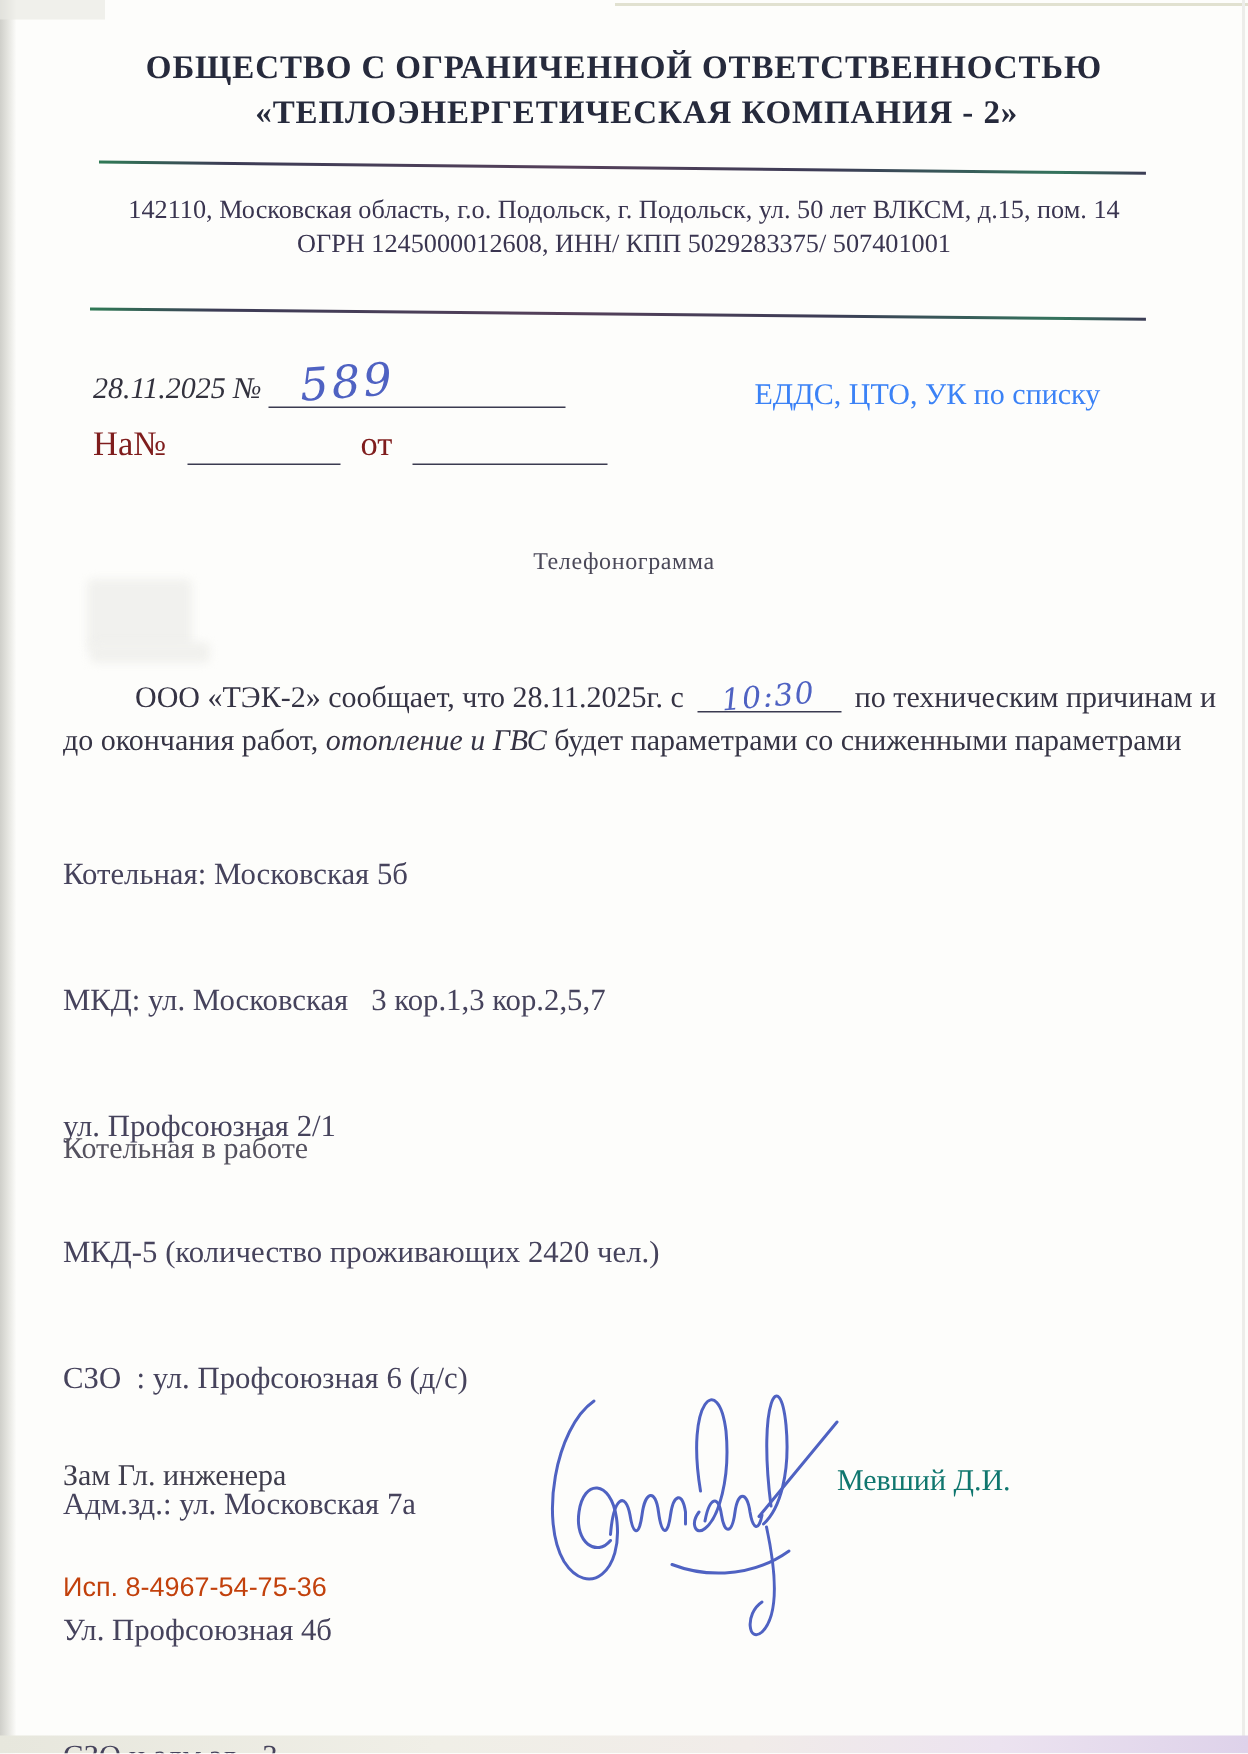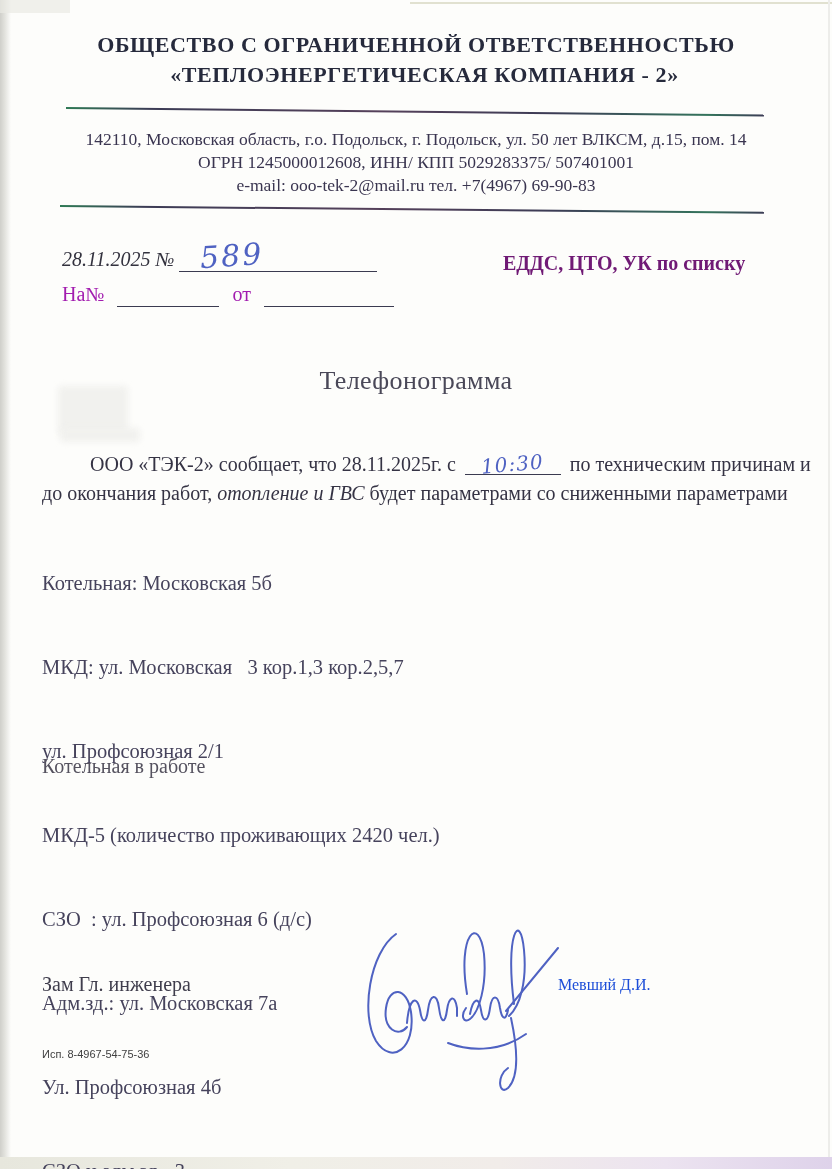--- a/index.html
+++ b/index.html
@@ -29,43 +29,43 @@
   .rule1{left:66px;top:107px;width:698px;transform:rotate(0.62deg);transform-origin:left center;}
   .rule2{left:60px;top:205px;width:704px;transform:rotate(0.55deg);transform-origin:left center;}
 
   .contact{position:absolute;left:0;top:128px;width:832px;text-align:center;
     color:#3a3550;font-size:17.5px;line-height:23px;}
 
   .refrow{position:absolute;left:62px;top:248px;font-size:20px;color:#33323e;font-style:italic;}
   .blankline{display:inline-block;border-bottom:1.6px solid #3b3b50;vertical-align:baseline;}
   .hand{font-family:"DejaVu Serif", serif;font-style:italic;color:#4f62c2;}
   .num-hand{position:absolute;left:200px;top:238px;font-size:30px;transform:rotate(-4deg);letter-spacing:2px;}
-  .recipients{position:absolute;left:503px;top:252px;font-size:20px;color:#701a75;font-weight:bold;}
-  .narow{position:absolute;left:62px;top:283px;font-size:20px;color:#a21caf;}
+  .recipients{position:absolute;left:503px;top:252px;font-size:20px;color:#3b82f6;}
+  .narow{position:absolute;left:62px;top:283px;font-size:23px;color:#7f1d1d;}
 
   .title{position:absolute;left:0;top:366px;width:832px;text-align:center;
-    font-size:26px;color:#4a4858;letter-spacing:.4px;}
+    font-size:16px;color:#4a4858;letter-spacing:.4px;}
 
   .body-para{position:absolute;left:42px;top:450px;width:762px;
     font-size:20px;line-height:29px;color:#353344;}
   .body-para .ln1{padding-left:48px;white-space:nowrap;}
   .time-blank{display:inline-block;width:96px;border-bottom:1.6px solid #3b3b50;
     text-align:center;margin:0 4px;height:24px;}
   .time-blank .hand{display:inline-block;font-size:20px;transform:rotate(-5deg);letter-spacing:1px;}
   .ital{font-style:italic;}
 
   .affected{position:absolute;left:42px;top:513px;width:700px;
     font-size:20.5px;line-height:28px;color:#46435c;white-space:pre-wrap;}
   .status{position:absolute;left:42px;top:755px;font-size:20px;color:#55525f;}
 
   .sig-pos{position:absolute;left:42px;top:973px;font-size:20px;color:#3f3d4c;}
-  .sig-name{position:absolute;left:558px;top:976px;font-size:16px;color:#1d4ed8;}
+  .sig-name{position:absolute;left:558px;top:976px;font-size:20px;color:#0f766e;}
   .sig-ink{position:absolute;left:336px;top:886px;}
   .executor{position:absolute;left:42px;top:1048px;
-    font-family:"Liberation Sans", sans-serif;font-size:11px;color:#404040;}
+    font-family:"Liberation Sans", sans-serif;font-size:18px;color:#c2410c;}
 </style>
 </head>
 <body>
 
 <div class="page">
 
   <div class="edge-left"></div>
   <div class="edge-topleft"></div>
   <div class="edge-topline"></div>
   <div class="edge-right"></div>
@@ -74,21 +74,20 @@
   <div class="bleed" style="left:60px;top:428px;width:80px;height:14px;"></div>
 
   <div class="org">
     <div class="l1">ОБЩЕСТВО С ОГРАНИЧЕННОЙ ОТВЕТСТВЕННОСТЬЮ</div>
     <div class="l2">«ТЕПЛОЭНЕРГЕТИЧЕСКАЯ  КОМПАНИЯ - 2»</div>
   </div>
   <div class="rule rule1"></div>
   <div class="contact">
     <div>142110, Московская область, г.о. Подольск, г. Подольск, ул. 50 лет ВЛКСМ, д.15, пом. 14</div>
     <div>ОГРН 1245000012608, ИНН/ КПП 5029283375/ 507401001</div>
-    <div>e-mail: ooo-tek-2@mail.ru   тел. +7(4967) 69-90-83</div>
   </div>
   <div class="rule rule2"></div>
 
   <div class="refrow">
     <span>28.11.2025 №</span>
     <span class="blankline" style="width:198px;">&nbsp;</span>
   </div>
   <div class="hand num-hand">589</div>
   <div class="recipients">ЕДДС, ЦТО, УК по списку</div>
 

